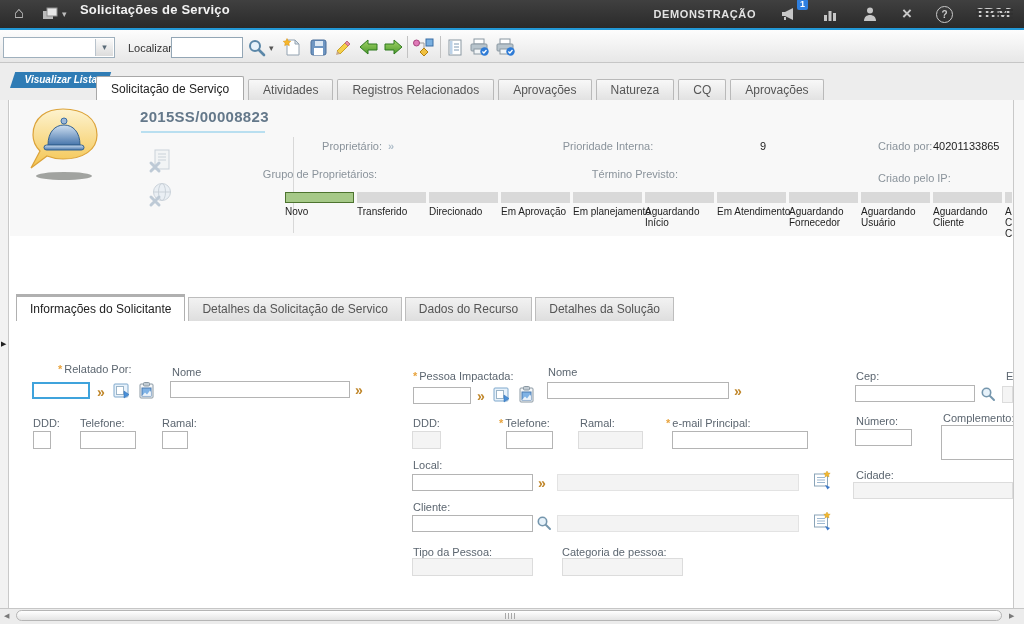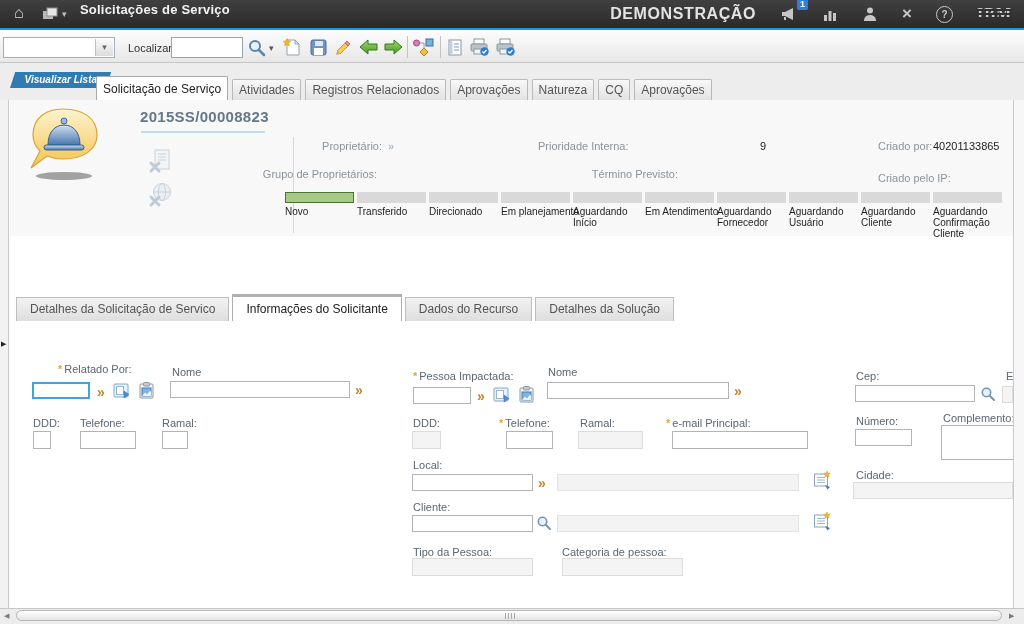--- a/index.html
+++ b/index.html
@@ -4,21 +4,21 @@
 <style>
   html,body{margin:0;padding:0;background:#9a9a9a;}
   .screen{position:relative;width:1024px;height:624px;background:#fff;overflow:hidden;
           font-family:"Liberation Sans",sans-serif;-webkit-font-smoothing:antialiased;}
   .abs{position:absolute;}
   
   .topbar{left:0;top:0;width:1024px;height:28px;background:linear-gradient(#404040,#2a2a2a);}
   .accent{left:0;top:28px;width:1024px;height:2px;background:#2298d6;}
   .tb-title{color:#f2f2f2;font-size:13px;font-weight:bold;letter-spacing:.2px;}
   .tb-right{right:12px;top:0;height:28px;display:flex;align-items:center;gap:24px;}
-  .env{color:#e3e3e3;font-size:16px;font-weight:bold;letter-spacing:.6px;}
+  .env{color:#e3e3e3;font-size:11px;font-weight:bold;letter-spacing:.6px;}
   .tb-ic{position:relative;display:inline-flex;align-items:center;}
   .badge{position:absolute;top:-7px;right:-10px;background:#2e7fe0;color:#fff;font-size:9px;
          line-height:11px;padding:0 3px;border-radius:2px;font-weight:bold;}
   .glyph-close{color:#c9c9c9;font-size:17px;font-weight:bold;line-height:16px;}
   .help-circ{width:15px;height:15px;border:1.5px solid #c9c9c9;border-radius:50%;color:#c9c9c9;
              font-size:10px;font-weight:bold;display:inline-flex;align-items:center;justify-content:center;}
   .ibm{font-family:"Liberation Serif",serif;font-weight:bold;font-size:16px;color:#cdcdcd;
        letter-spacing:1px;position:relative;line-height:16px;}
   .ibm::after{content:"";position:absolute;left:-1px;right:-1px;top:1px;bottom:1px;
        background:repeating-linear-gradient(to bottom,rgba(48,48,48,0) 0 2px,#303030 2px 4px);}
@@ -35,21 +35,21 @@
               font:11px "Liberation Sans",sans-serif;padding:0 3px;background:#fff;}
   .vsep{border-left:1px solid #c2c2c2;height:22px;top:36px;width:0;}
   .tbtn{top:36px;width:22px;height:22px;display:flex;align-items:center;justify-content:center;cursor:pointer;}
   
   .tabstrip{left:0;top:63px;width:1024px;height:37px;background:#ededed;}
   .viewlist{left:10px;top:72px;height:16px;padding:0 12px;background:#2f7cb5;color:#fff;
             font-size:10px;font-weight:bold;font-style:italic;line-height:16px;
             transform:skewX(-18deg);transform-origin:bottom left;}
   .viewlist>span{display:inline-block;transform:skewX(18deg);}
   .tabrow{left:96px;top:76px;display:flex;align-items:flex-end;gap:4px;}
-  .tab{height:21px;line-height:21px;padding:0 6px;font-size:12px;color:#555;
+  .tab{height:21px;line-height:21px;padding:0 14px;font-size:12px;color:#555;
        background:linear-gradient(#f8f8f8,#e1e1e1);border:1px solid #b9b9b9;border-bottom:none;
        border-radius:2px 2px 0 0;white-space:nowrap;}
   .tab.active{height:24px;line-height:24px;background:#fff;color:#222;border-color:#a8a8a8;}
   
   .lstrip{left:0;top:100px;width:9px;height:508px;background:#f2f2f2;border-right:1px solid #c9c9c9;box-sizing:border-box;}
   .rstrip{left:1013px;top:100px;width:11px;height:508px;background:#f7f7f7;border-left:1px solid #c9c9c9;box-sizing:border-box;z-index:6;}
   .rec-hdr-bg{left:10px;top:100px;width:1003px;height:136px;background:#f8f8f8;}
   .recid{font-size:15px;font-weight:bold;color:#64788a;letter-spacing:.3px;}
   .rec-underline{height:2px;background:#b9dff0;}
   .vdiv{width:1px;background:#d8d8d8;}
@@ -287,21 +287,21 @@
       <ellipse cx="15" cy="11" rx="3.5" ry="8.5" fill="none" stroke="#a5b3c0"></ellipse>
       <line x1="6.5" y1="11" x2="23.5" y2="11" stroke="#a5b3c0"></line>
       <path d="M4 16 L12 24 M12 16 L4 24" stroke="#8fa5bb" stroke-width="3" stroke-linecap="round"></path>
     </svg>
   </span>
   <div class="abs vdiv" style="left:293px;top:137px;height:96px;"></div>
 
   <div class="abs flbl" style="left:258px;top:140px;width:124px;text-align:right;">Proprietário:</div>
   <span class="abs minichev" style="left:388px;top:141px;">»</span>
   <div class="abs flbl" style="left:258px;top:168px;width:124px;text-align:center;">Grupo de Proprietários:</div>
-  <div class="abs flbl" style="left:538px;top:140px;width:140px;text-align:left;">Prioridade Interna:</div>
+  <div class="abs flbl" style="left:538px;top:140px;width:140px;text-align:center;">Prioridade Interna:</div>
   <span class="abs fval" style="left:760px;top:140px;">9</span>
   <div class="abs flbl" style="left:538px;top:168px;width:140px;text-align:right;">Término Previsto:</div>
   <span class="abs flbl" style="left:878px;top:140px;">Criado por:</span>
   <span class="abs fval" style="left:933px;top:140px;">40201133865</span>
   <span class="abs flbl" style="left:878px;top:172px;">Criado pelo IP:</span>
 
   <div class="abs stages">
     <div class="stage active">
         <div class="stage-bar"></div>
         <div class="stage-label">Novo</div>
@@ -309,20 +309,24 @@
     <div class="stage">
         <div class="stage-bar"></div>
         <div class="stage-label">Transferido</div>
       </div>
     <div class="stage">
         <div class="stage-bar"></div>
         <div class="stage-label">Direcionado</div>
       </div>
     <div class="stage">
         <div class="stage-bar"></div>
+        <div class="stage-label">Em Aprovação</div>
+      </div>
+    <div class="stage">
+        <div class="stage-bar"></div>
         <div class="stage-label">Em planejamento</div>
       </div>
     <div class="stage">
         <div class="stage-bar"></div>
         <div class="stage-label">Aguardando
 Início</div>
       </div>
     <div class="stage">
         <div class="stage-bar"></div>
         <div class="stage-label">Em Atendimento</div>
@@ -345,22 +349,22 @@
     <div class="stage">
         <div class="stage-bar"></div>
         <div class="stage-label">Aguardando
 Confirmação
 Cliente</div>
       </div>
   </div>
 
 
   <div class="abs subtabs">
+    <span class="stab active">Informações do Solicitante</span>
     <span class="stab">Detalhes da Solicitação de Servico</span>
-    <span class="stab active">Informações do Solicitante</span>
     <span class="stab">Dados do Recurso</span>
     <span class="stab">Detalhes da Solução</span>
   </div>
 
 
   <div class="abs lbl" style="left:30px;top:363px;margin-left:28px;"><span class="req">*</span><span>Relatado Por:</span></div>
   <input class="fi focus" style="left: 32px; top: 382px; width: 58px;" value="">
   <span class="abs chev" style="left:97px;top:385px;">»</span>
   <span class="abs" style="left:112px;top:381px;">
     <svg width="19" height="19" viewBox="0 0 19 19">

